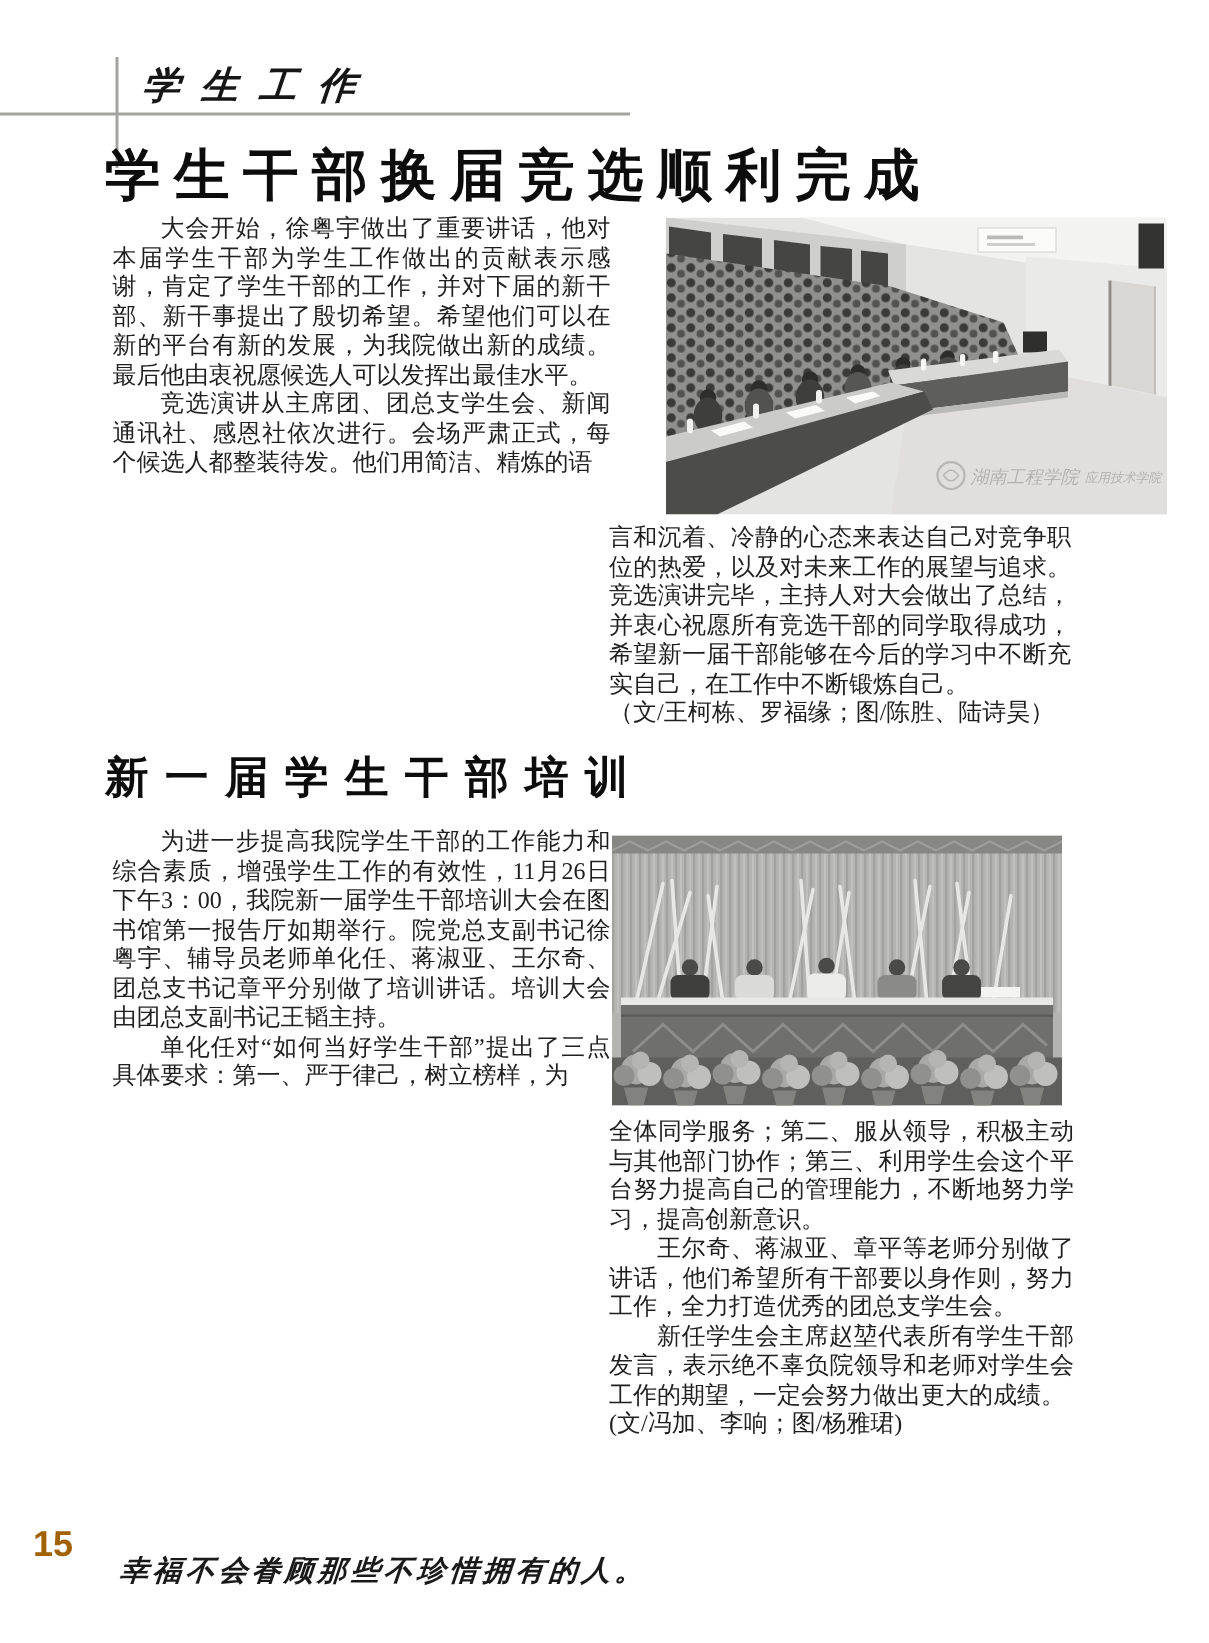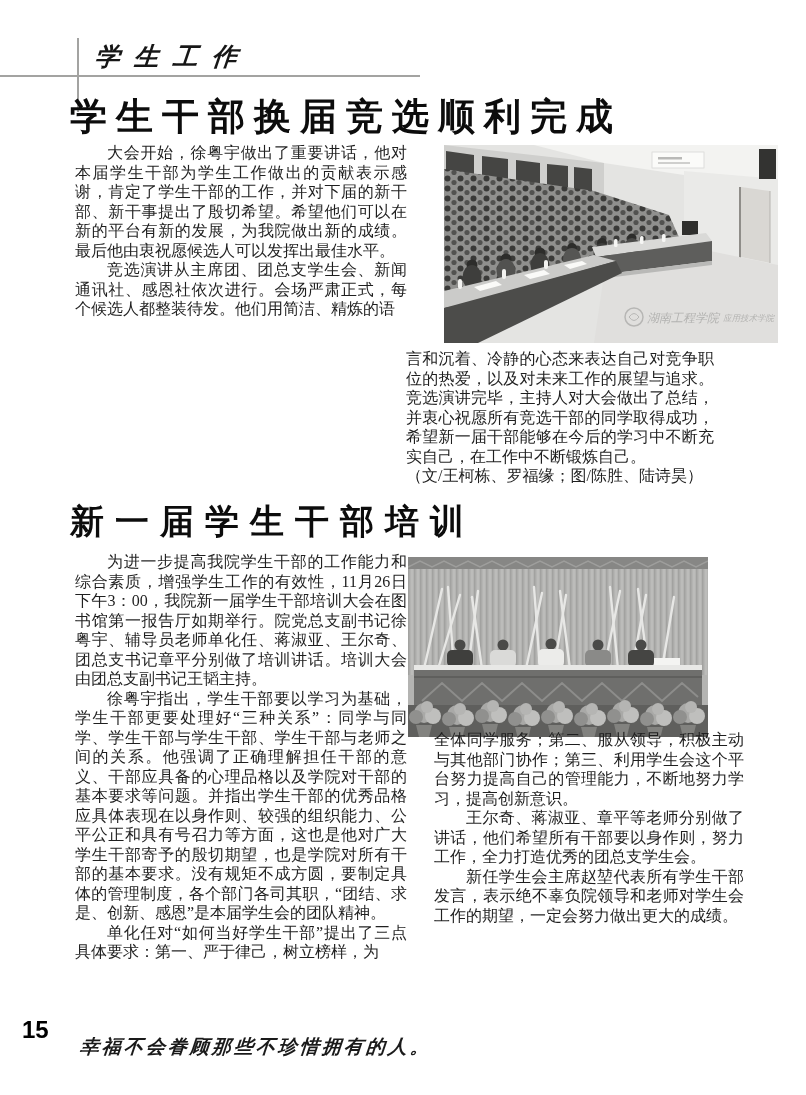--- a/index.html
+++ b/index.html
@@ -13,39 +13,39 @@
     position:absolute; left:95px; top:40px; font-size:25px; font-weight:bold;
     letter-spacing:14px; color:#161616;
   }
   .hand { font-style:italic; transform:skewX(-5deg); }
   .headline {
     position:absolute; left:70px; width:670px; margin:0; text-align:left;
     font-family:"Liberation Sans", sans-serif; font-weight:900; color:#0c0c0c;
     white-space:nowrap;
   }
   #title1 { top:92px;  font-size:37px; letter-spacing:9px; }
-  #title2 { top:499px; font-size:34px; letter-spacing:11px; }
+  #title2 { top:499px; font-size:29px; letter-spacing:11px; }
   .col { position:absolute; }
   #a1-left  { left:75px;  top:143px; width:332px; }
   #a1-right { left:406px; top:349px; width:308px; }
   #a2-left  { left:75px;  top:552px; width:332px; }
-  #a2-right { left:406px; top:730px; width:310px;margin-left:28px; }
+  #a2-right { left:406px; top:745px; width:310px; }
   .para {
     margin:0; font-size:16px; line-height:19.5px; text-align:justify;
     text-justify:inter-ideograph; color:#1f1f1f;
   }
   .indent { text-indent:2em; }
   .credit { text-align:left; padding-right:2px; }
   .photo { position:absolute; line-height:0; }
   #photo1box { left:408px; top:145px; width:334px; height:198px;padding-left:36px; }
   #photo2box { left:408px; top:557px; width:300px; height:180px; }
   .photo svg { width:100%; height:100%; display:block; }
   .page-number {
     position:absolute; left:22px; top:1016px; font-family:"Liberation Sans", sans-serif;
-    font-weight:bold; font-size:24px; color:#000000;
+    font-weight:bold; font-size:24px; color:#a16207;
   }
   .footer-quote {
     position:absolute; left:80px; top:1034px; font-size:19px; font-weight:bold;
     letter-spacing:3px; color:#1a1a1a;
   }
 </style>
 </head>
 <body>
 
 <div class="page">
@@ -137,21 +137,20 @@
 
   <div class="col" id="a1-right">
     <p class="para">言和沉着、冷静的心态来表达自己对竞争职位的热爱，以及对未来工作的展望与追求。竞选演讲完毕，主持人对大会做出了总结，并衷心祝愿所有竞选干部的同学取得成功，希望新一届干部能够在今后的学习中不断充实自己，在工作中不断锻炼自己。</p>
     <p class="para credit">（文/王柯栋、罗福缘；图/陈胜、陆诗昊）</p>
   </div>
 
   <h1 class="headline" id="title2">新一届学生干部培训</h1>
 
   <div class="col" id="a2-left">
     <p class="para indent">为进一步提高我院学生干部的工作能力和综合素质，增强学生工作的有效性，11月26日下午3：00，我院新一届学生干部培训大会在图书馆第一报告厅如期举行。院党总支副书记徐粤宇、辅导员老师单化任、蒋淑亚、王尔奇、团总支书记章平分别做了培训讲话。培训大会由团总支副书记王韬主持。</p>
-    <p class="para indent">徐粤宇指出，学生干部要以学习为基础，学生干部更要处理好“三种关系”：同学与同学、学生干部与学生干部、学生干部与老师之间的关系。他强调了正确理解担任干部的意义、干部应具备的心理品格以及学院对干部的基本要求等问题。并指出学生干部的优秀品格应具体表现在以身作则、较强的组织能力、公平公正和具有号召力等方面，这也是他对广大学生干部寄予的殷切期望，也是学院对所有干部的基本要求。没有规矩不成方圆，要制定具体的管理制度，各个部门各司其职，“团结、求是、创新、感恩”是本届学生会的团队精神。</p>
     <p class="para indent">单化任对“如何当好学生干部”提出了三点具体要求：第一、严于律己，树立榜样，为</p>
   </div>
 
   <div class="photo" id="photo2box">
     <svg viewBox="0 0 300 180" xmlns="http://www.w3.org/2000/svg">
       <defs>
         <pattern id="curtain" width="6" height="10" patternUnits="userSpaceOnUse">
           <rect width="6" height="10" fill="#b4b4b2"></rect>
           <rect x="0" width="1.5" height="10" fill="#a2a2a0"></rect>
           <rect x="3.5" width="1" height="10" fill="#c4c4c2"></rect>
@@ -211,18 +210,19 @@
       <use href="#bush" x="214" y="155"></use>
       <use href="#bush" x="247" y="158"></use>
       <use href="#bush" x="280" y="156"></use>
     </svg>
   </div>
 
   <div class="col" id="a2-right">
     <p class="para">全体同学服务；第二、服从领导，积极主动与其他部门协作；第三、利用学生会这个平台努力提高自己的管理能力，不断地努力学习，提高创新意识。</p>
     <p class="para indent">王尔奇、蒋淑亚、章平等老师分别做了讲话，他们希望所有干部要以身作则，努力工作，全力打造优秀的团总支学生会。</p>
     <p class="para indent">新任学生会主席赵堃代表所有学生干部发言，表示绝不辜负院领导和老师对学生会工作的期望，一定会努力做出更大的成绩。</p>
+    <p class="para credit">(文/冯加、李响；图/杨雅珺)</p>
   </div>
 
   <div class="page-number">15</div>
   <div class="footer-quote hand">幸福不会眷顾那些不珍惜拥有的人。</div>
 
 </div>
 
 </body></html>

